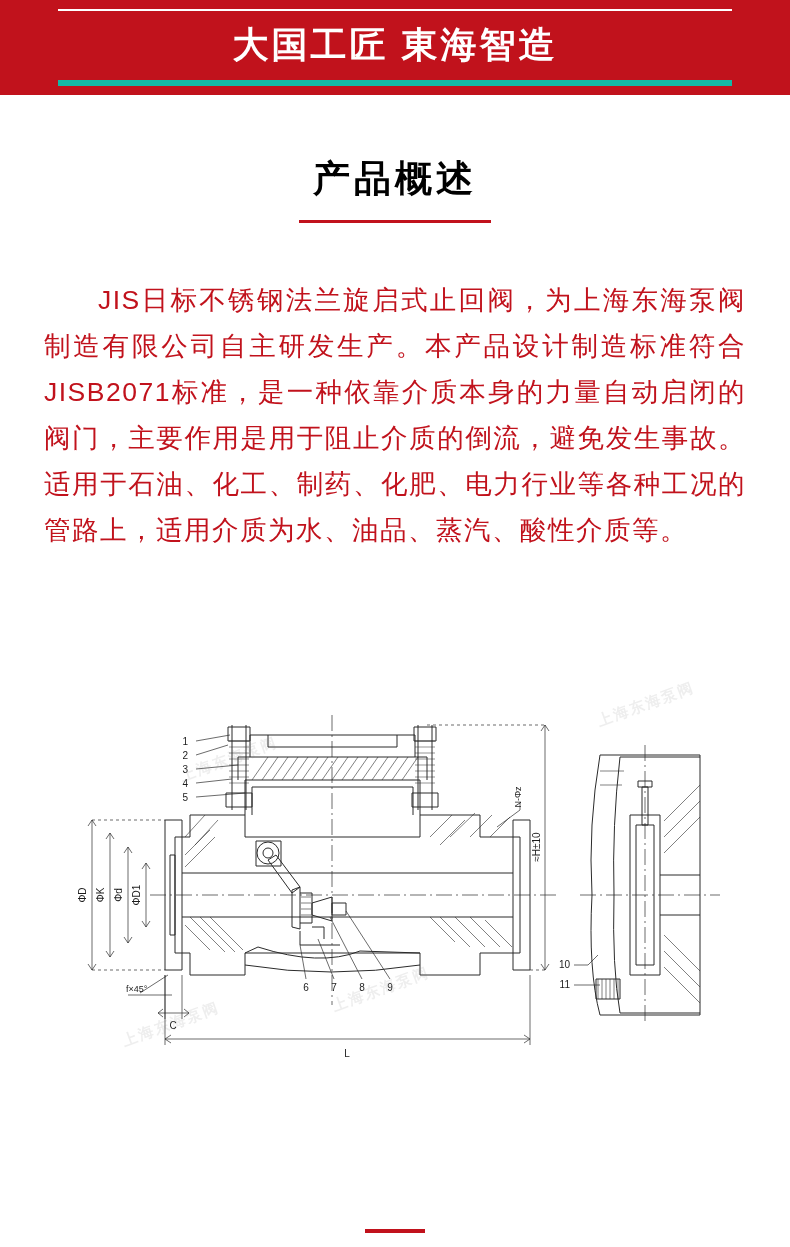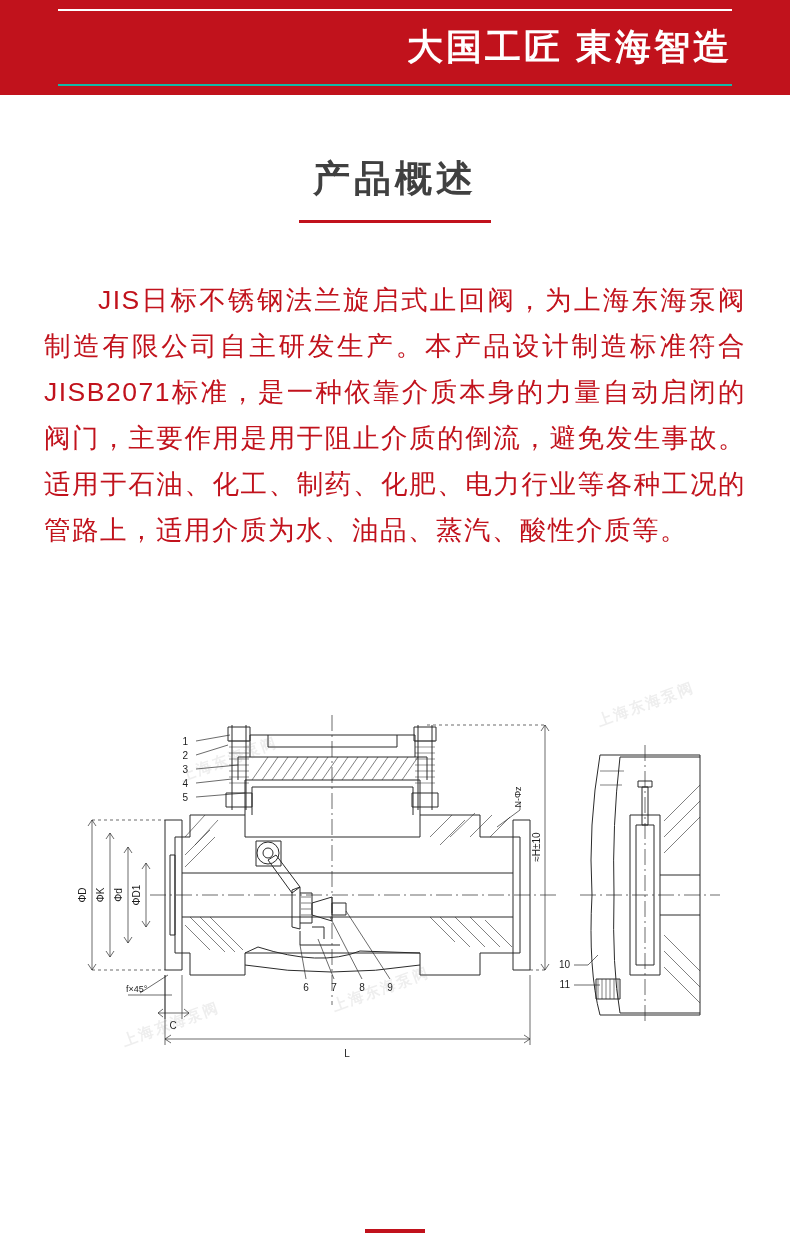--- a/index.html
+++ b/index.html
@@ -23,42 +23,42 @@
     position: relative;
     box-sizing: border-box;
   }
   .banner-inner {
     position: absolute;
     left: 58px;
     top: 9px;
     right: 58px;
     bottom: 9px;
     border-top: 2px solid #ffffff;
-    border-bottom: 2px solid #14b8a6;
+    border-bottom: 6px solid #14b8a6;
     display: flex;
     align-items: center;
-    justify-content: flex-end;
+    justify-content: center;
   }
   .banner-title {
     color: #ffffff;
     font-size: 36px;
     font-weight: bold;
     letter-spacing: 3px;
     white-space: nowrap;
   }
 
   
   .section-head {
     margin-top: 62px;
     text-align: center;
   }
   .section-title {
     font-size: 37px;
     font-weight: bold;
-    color: #404040;
+    color: #000000;
     letter-spacing: 4px;
     line-height: 1.2;
   }
   .section-rule {
     width: 192px;
     height: 3px;
     background: #c1121c;
     margin: 19px auto 0 auto;
   }
 

